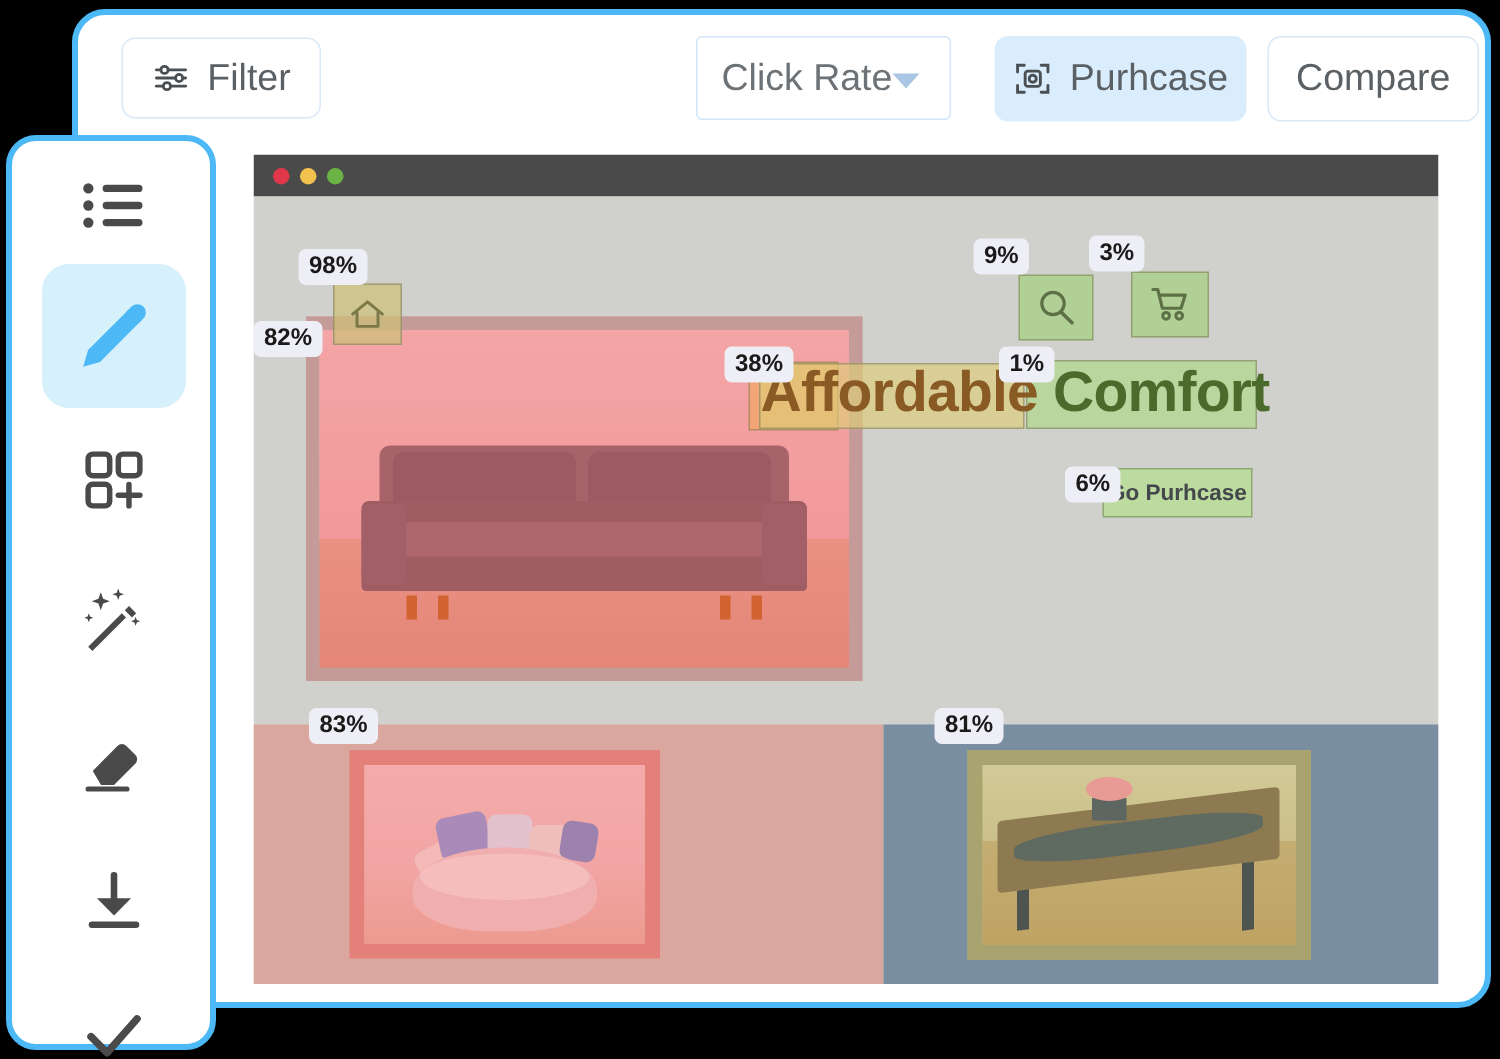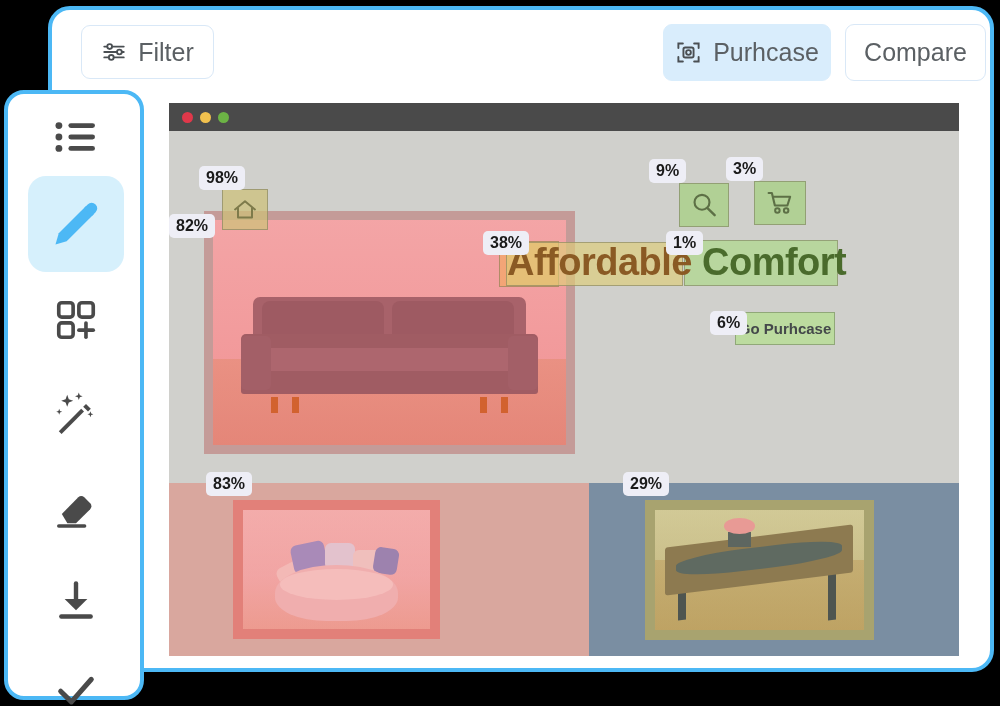--- a/index.html
+++ b/index.html
@@ -312,20 +312,24 @@
             <line x1="3" y1="12" x2="21" y2="12"></line>
             <line x1="3" y1="17" x2="21" y2="17"></line>
           </g>
           <circle cx="8" cy="7" r="2.2" fill="#fff" stroke="#4a4f53" stroke-width="1.7"></circle>
           <circle cx="17" cy="12" r="2.2" fill="#fff" stroke="#4a4f53" stroke-width="1.7"></circle>
           <circle cx="9.5" cy="17" r="2.2" fill="#fff" stroke="#4a4f53" stroke-width="1.7"></circle>
         </svg>
         <span>Filter</span>
       </div>
 
+      <div class="btn btn-metric">
+        <span>Click Rate</span>
+        <span class="caret"></span>
+      </div>
 
       <div class="btn btn-snapshot">
         <svg width="27" height="27" viewBox="0 0 24 24">
           <g stroke="#4a4f53" stroke-width="1.7" fill="none" stroke-linecap="round">
             <path d="M3 8V4h4M17 4h4v4M21 16v4h-4M7 20H3v-4"></path>
             <rect x="7.5" y="7.5" width="9" height="9" rx="1.6"></rect>
             <circle cx="12" cy="12" r="2.1"></circle>
           </g>
         </svg>
         <span>Purhcase</span>
@@ -422,21 +426,21 @@
         </div>
 
         <span class="pct" style="left:30px;  top:35px;">98%</span>
         <span class="pct" style="left:0px;   top:83px;">82%</span>
         <span class="pct" style="left:480px; top:28px;">9%</span>
         <span class="pct" style="left:557px; top:26px;">3%</span>
         <span class="pct" style="left:314px; top:100px;">38%</span>
         <span class="pct" style="left:497px; top:100px;">1%</span>
         <span class="pct" style="left:541px; top:180px;">6%</span>
         <span class="pct" style="left:37px;  top:341px;">83%</span>
-        <span class="pct" style="left:454px; top:341px;">29%</span>
+        <span class="pct" style="left:454px; top:341px;">81%</span>
       </div>
     </div>
   </div>
 
   <div class="palette">
 
     <div class="tool" style="top:-5px;">
       <svg width="46" height="38" viewBox="0 0 24 20">
         <g fill="#4a4a4a">
           <circle cx="3" cy="4" r="1.8"></circle>

